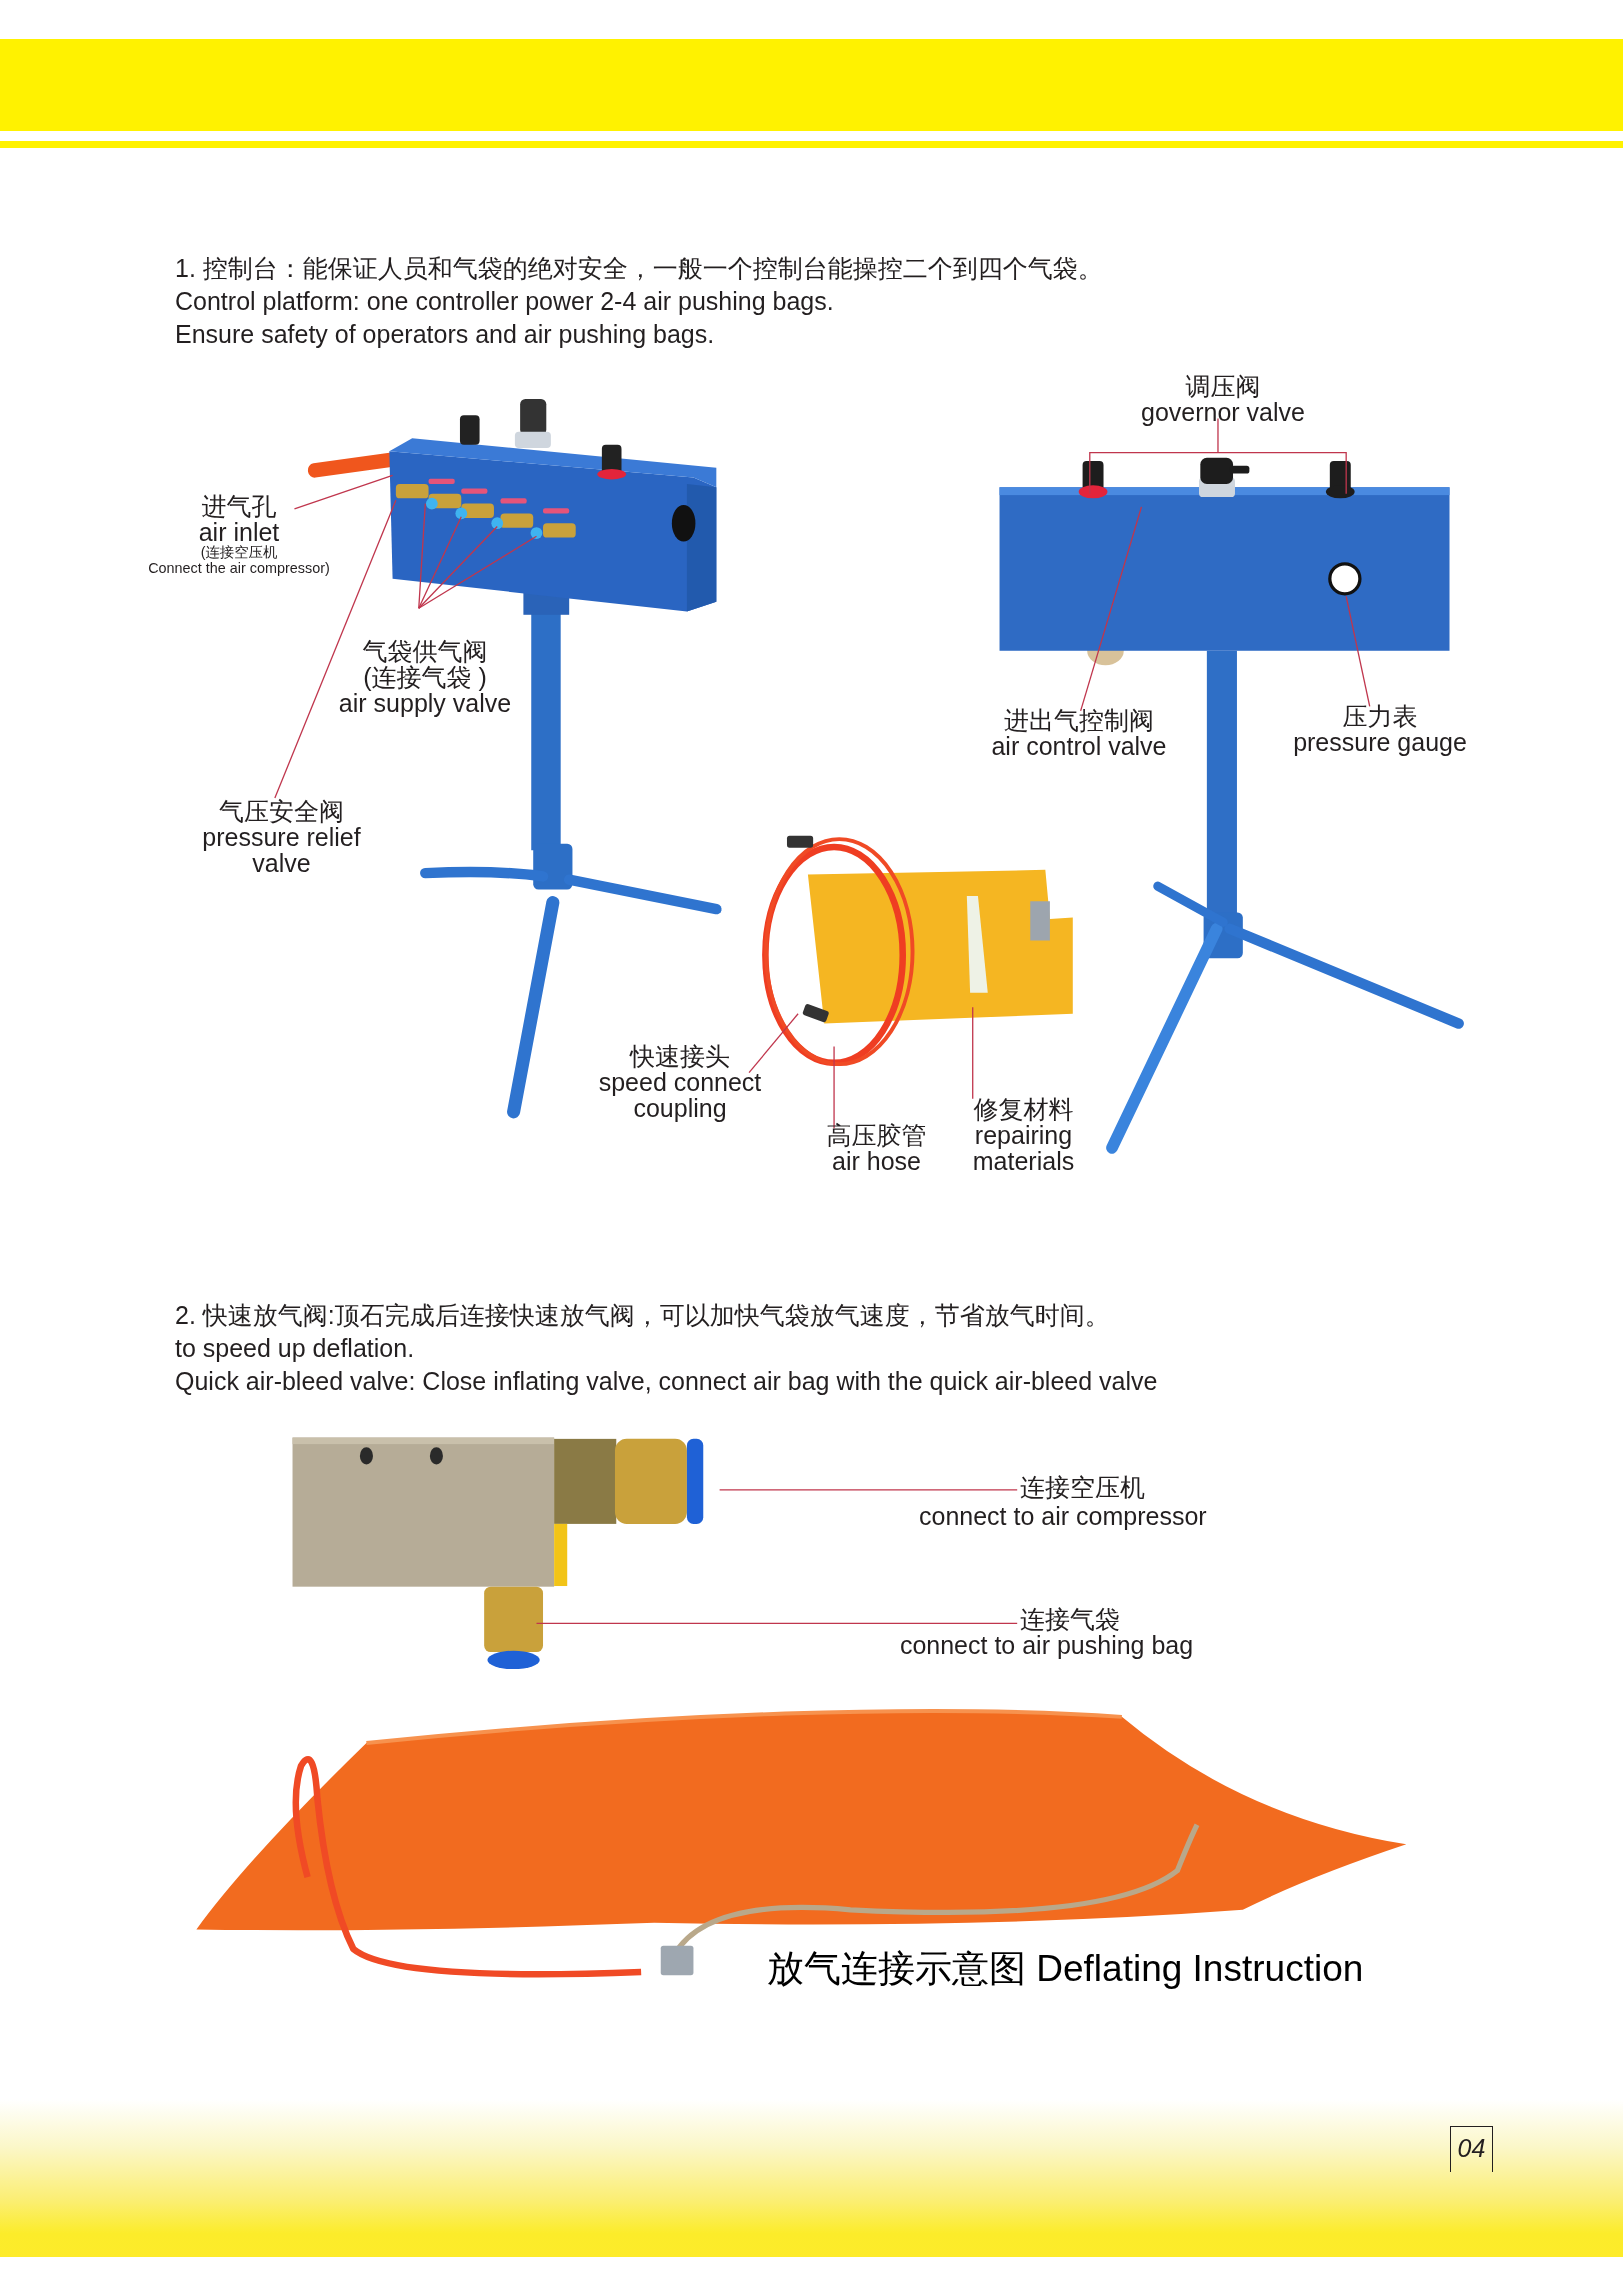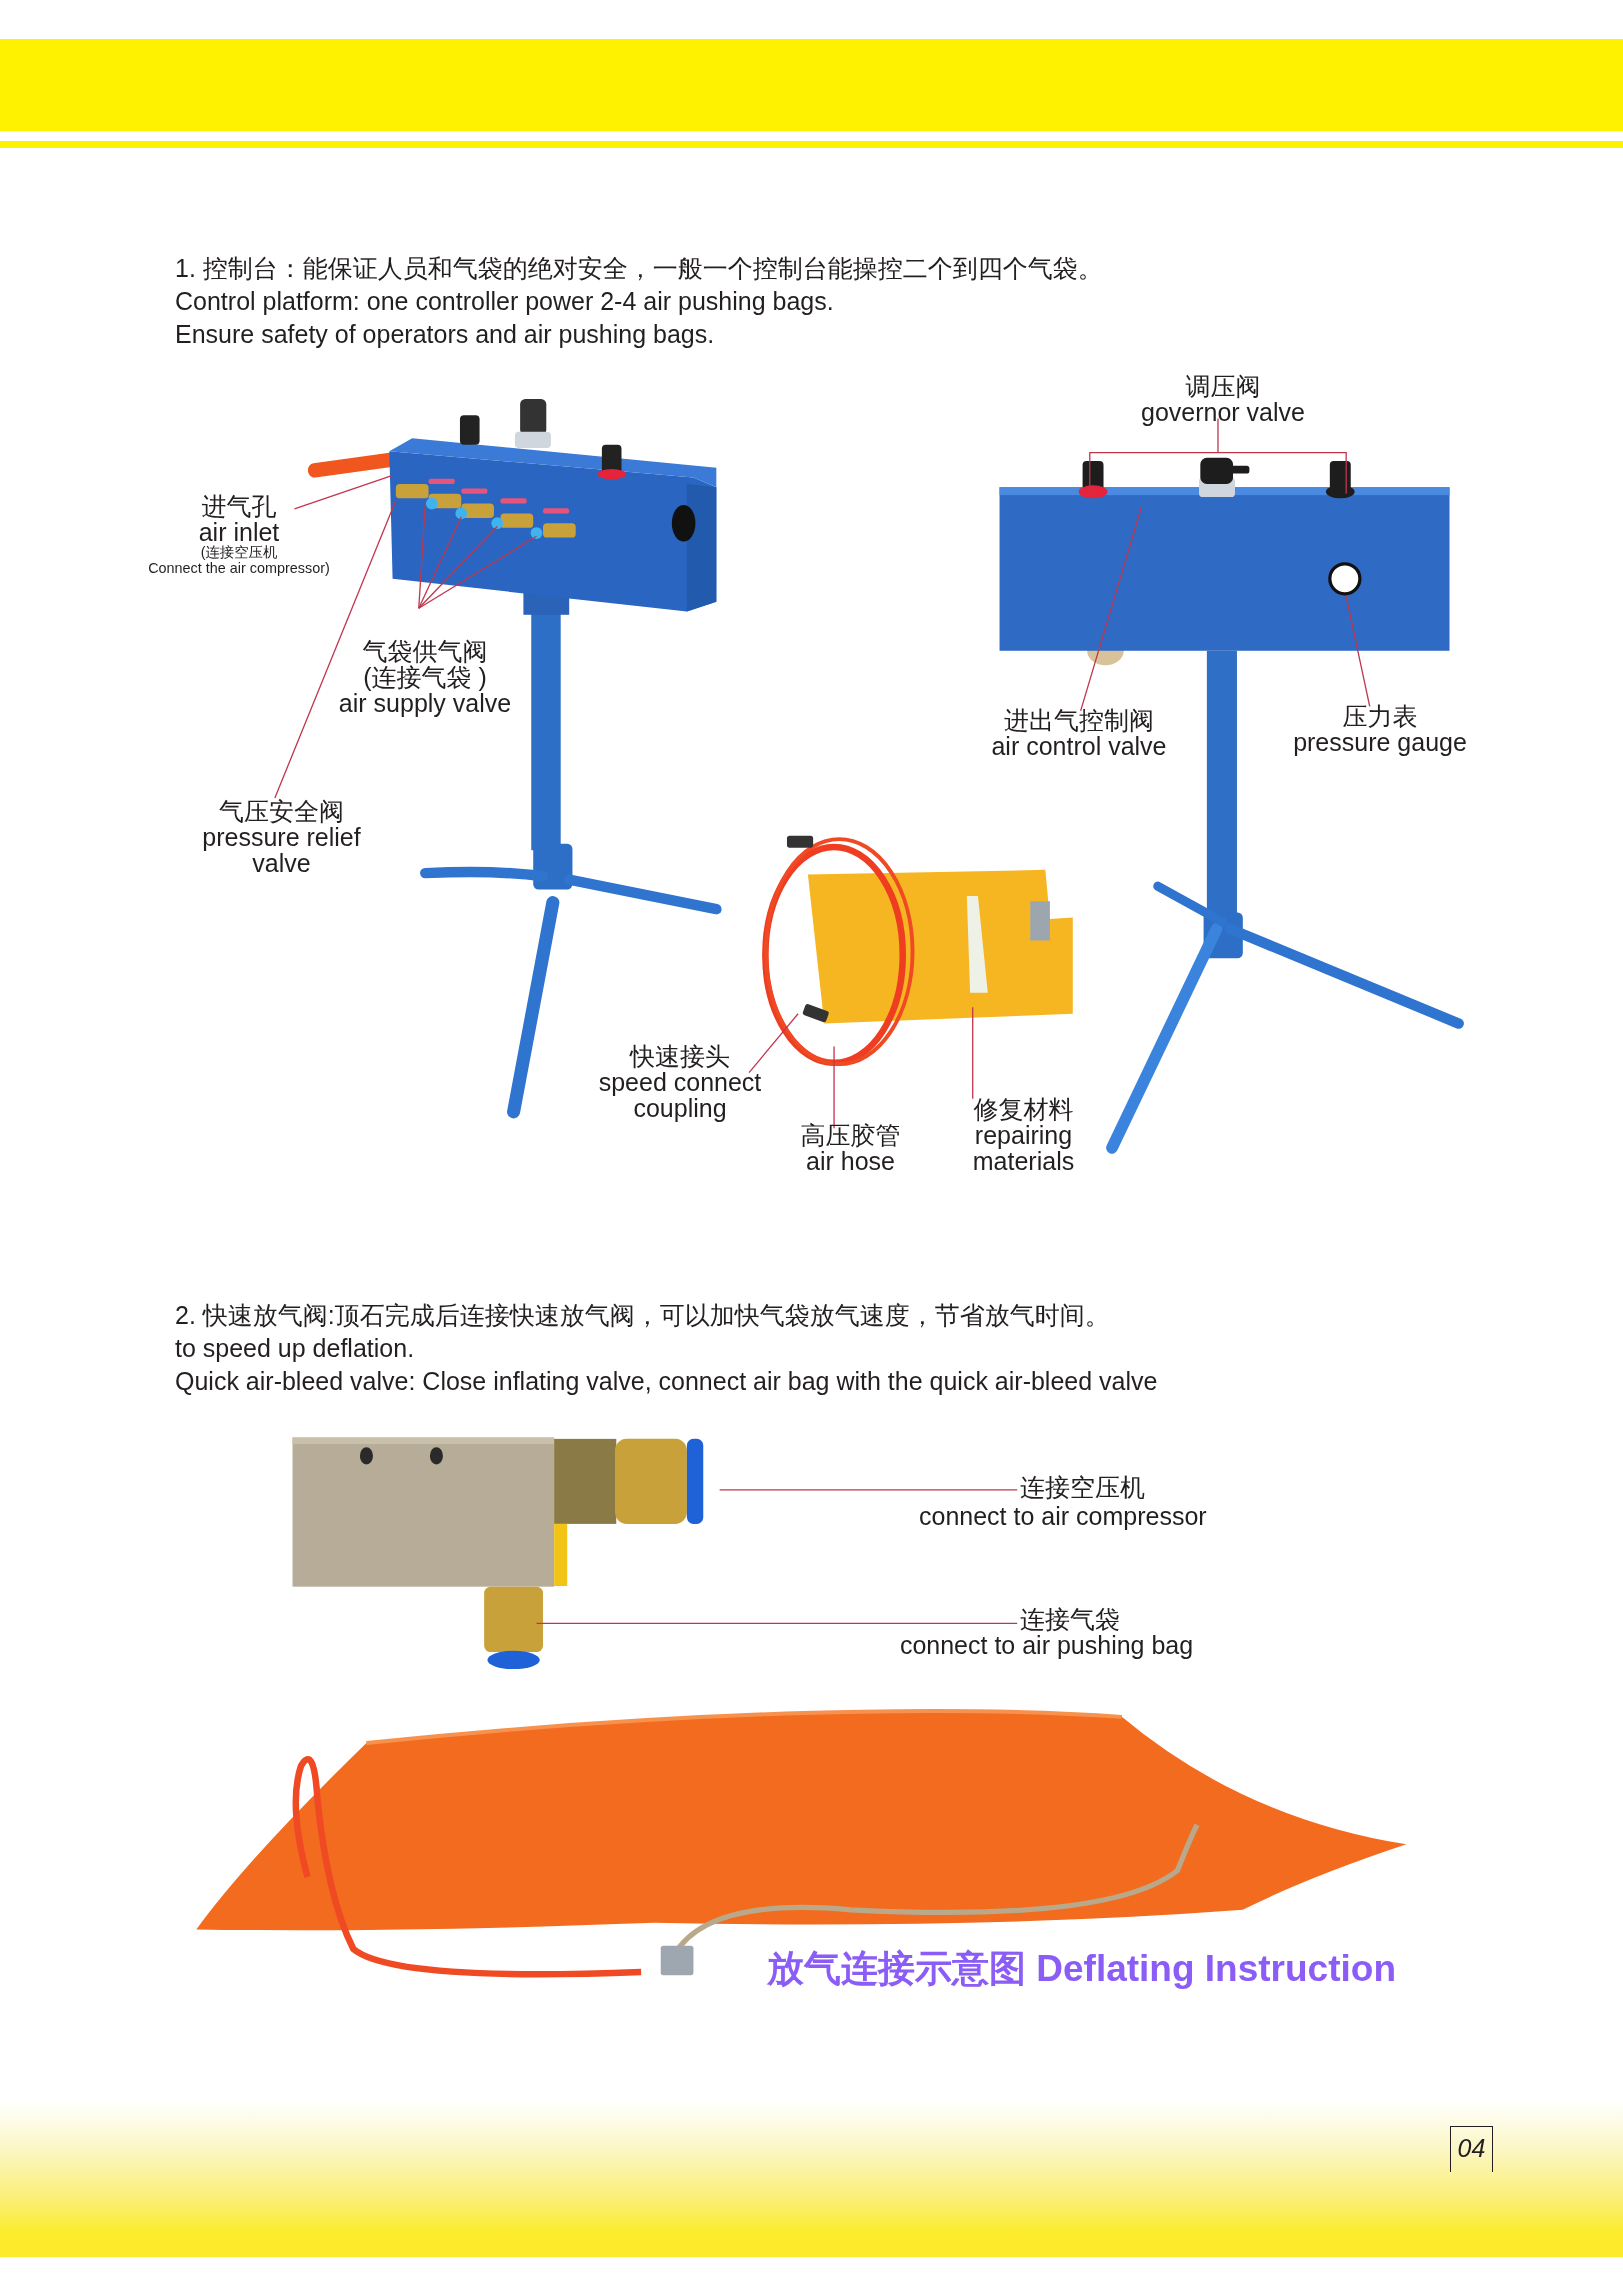--- a/index.html
+++ b/index.html
@@ -9,21 +9,21 @@
   .band-top { left: 0; top: 39px; width: 1623px; height: 92px; background: #fff200; }
   .band-thin { left: 0; top: 141px; width: 1623px; height: 7.2px; background: #fff200; }
   .band-bottom { left: 0; top: 2100px; width: 1623px; height: 157px;
     background: linear-gradient(to bottom, #ffffff 0%, #fbf7c8 30%, #fbee70 65%, #fcec2a 85%, #fdeb2a 100%); }
   .page-num { left: 1450px; top: 2126px; width: 43px; height: 46px; border: 1.3px solid #231f20;
     font-size: 25px; text-align: center; line-height: 43px; border-bottom: none; font-style: italic; }
   .intro { left: 175px; font-size: 25px; line-height: 33px; letter-spacing: 0px; }
   .intro div { white-space: nowrap; }
   .label { text-align: center; font-size: 25px; line-height: 26px; white-space: nowrap; }
   .label .small { font-size: 14.4px; line-height: 15.7px; }
-  .caption { font-size: 37px; color: #8b5cf6; font-weight: bold; white-space: nowrap; }
+  .caption { font-size: 37px; color: #000000; font-weight: normal; white-space: nowrap; }
   svg { position: absolute; overflow: visible; }
 </style>
 </head>
 <body>
 
 <div class="abs band-top"></div>
 <div class="abs band-thin"></div>
 
 <div class="abs intro" style="top:252px;">
   <div>1. 控制台：能保证人员和气袋的绝对安全，一般一个控制台能操控二个到四个气袋。</div>
@@ -151,21 +151,21 @@
 </div>
 <div class="abs label" style="left:1269px;top:703px;width:222px;">
   <div>压力表</div>
   <div>pressure gauge</div>
 </div>
 <div class="abs label" style="left:569px;top:1043px;width:222px;">
   <div>快速接头</div>
   <div>speed connect</div>
   <div>coupling</div>
 </div>
-<div class="abs label" style="left:762px;top:1122px;width:177px;">
+<div class="abs label" style="left:788px;top:1122px;width:177px;">
   <div>高压胶管</div>
   <div>air hose</div>
 </div>
 <div class="abs label" style="left:935px;top:1096px;width:177px;">
   <div>修复材料</div>
   <div>repairing</div>
   <div>materials</div>
 </div>
 
 <div class="abs intro" style="top:1299px;">

